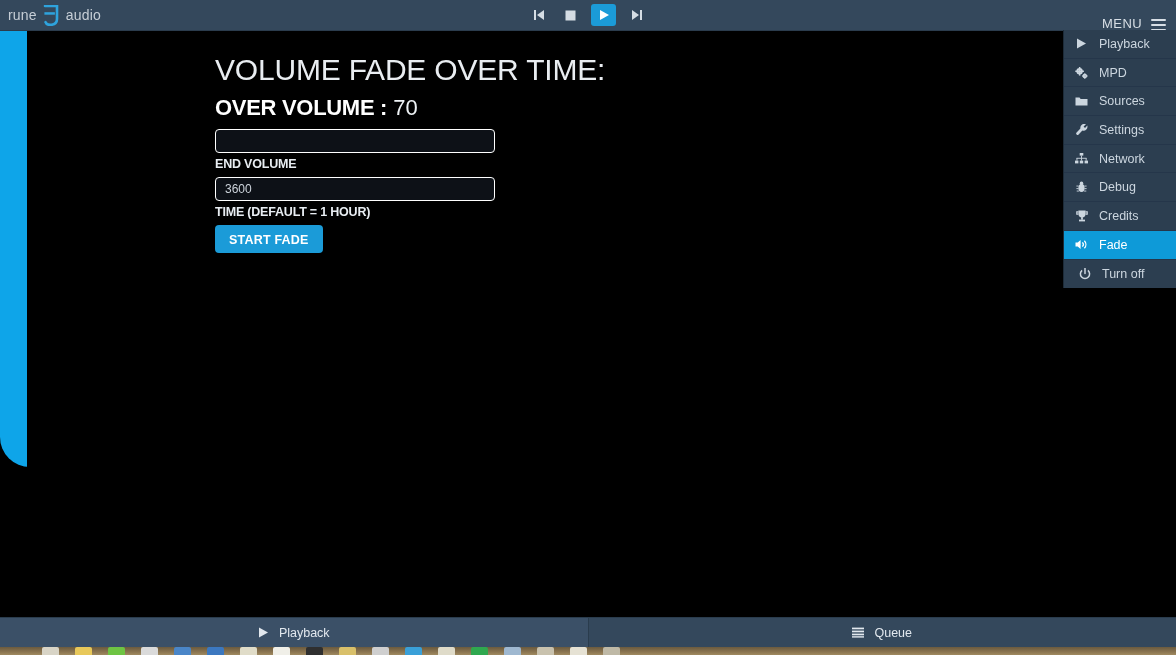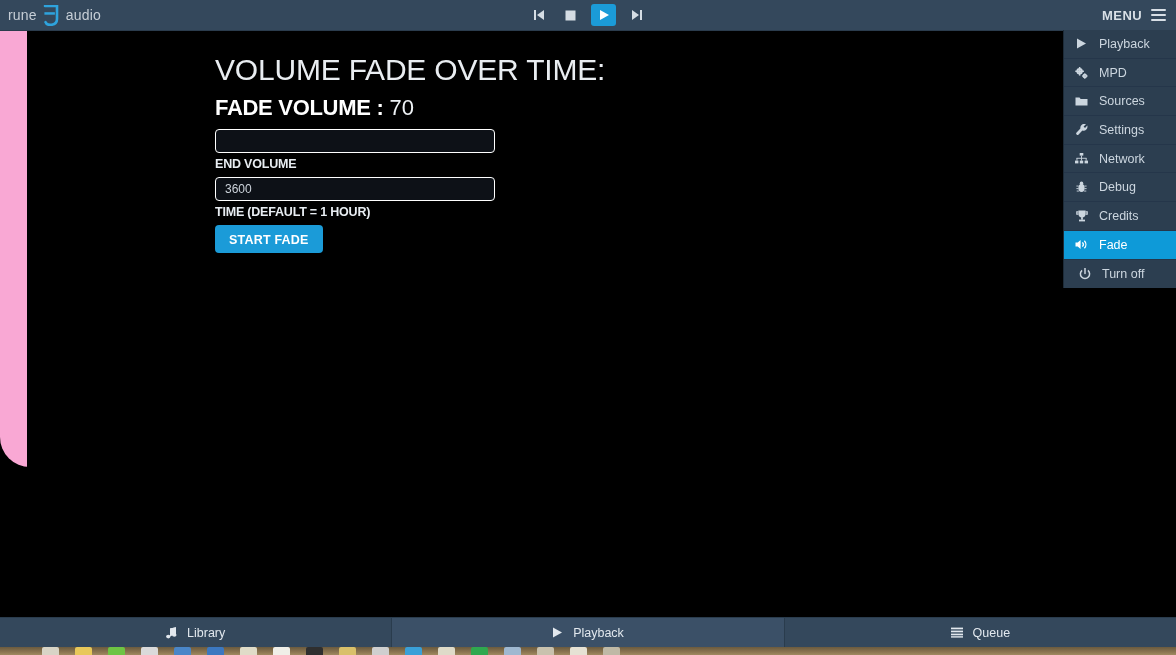--- a/index.html
+++ b/index.html
@@ -9,21 +9,21 @@
     height: 655px;
     overflow: hidden;
     background: #000000;
     font-family: "Liberation Sans", sans-serif;
   }
 
   #app {
     position: relative;
     width: 1176px;
     height: 467px;
-    background: #f9a8d4;
+    background: #0ea5e9;
     border-radius: 30px;
   }
 
   
   .topbar {
     position: absolute;
     top: 0; left: 0;
     width: 1176px;
     height: 31px;
     background: #34485c;
@@ -78,27 +78,26 @@
     width: 26px; height: 22px;
     color: #ffffff;
   }
   .tbtn svg { display: block; }
 
   .menu-toggle {
     position: absolute;
     right: 10px;
     height: 31px;
     display: flex;
-    align-items: center;
+    align-items: flex-end;
     gap: 9px;
     color: #d8dfe6;
     font-size: 13px;
     cursor: pointer;
     letter-spacing: 0.4px;
-    font-weight: bold;
   }
   .burger {
     width: 15px;
     display: flex; flex-direction: column; gap: 3px;
   }
   .burger i { display: block; height: 2px; background: #d8dfe6; border-radius: 1px; }
 
   
   .dropdown {
     position: absolute;
@@ -426,50 +425,39 @@
       </span>
       <span>Turn off</span>
     </div>
   </div>
 
   <div class="content">
 
     <div class="page-title">VOLUME FADE OVER TIME:</div>
 
     <div class="start-volume-line">
-      <span class="sv-label">FADE VOLUME :</span>
+      <span class="sv-label">OVER VOLUME :</span>
       <span class="sv-value">70</span>
     </div>
 
     <div class="field" id="field-end">
       <input type="text" placeholder="" style="">
       <div class="field-label">END VOLUME</div>
     </div>
 
     <div class="field" id="field-time">
       <input type="text" placeholder="" value="3600" style="">
       <div class="field-label">TIME (DEFAULT = 1 HOUR)</div>
     </div>
 
     <button class="start-fade-btn">START FADE</button>
   </div>
 
   <div class="bottomnav">
 
-    <div class="bnav-item">
-      <span class="bnav-icon">
-        <svg width="11" height="12" viewBox="0 0 11 12" fill="currentColor">
-          <path d="M4 9.3 V1.6 L10 0.3 v7.3"></path>
-          <path d="M4 1.6 L10 0.3 v1.7 L4 3.3 z"></path>
-          <ellipse cx="2.3" cy="9.6" rx="2.2" ry="1.8"></ellipse>
-          <ellipse cx="8.3" cy="8" rx="2.2" ry="1.8"></ellipse>
-        </svg>
-      </span>
-      <span>Library</span>
-    </div>
 
     <div class="bnav-item active">
       <span class="bnav-icon">
         <svg width="11" height="11" viewBox="0 0 11 11" fill="currentColor">
             <polygon points="1,0.5 10,5.5 1,10.5"></polygon>
           </svg>
       </span>
       <span>Playback</span>
     </div>
 

